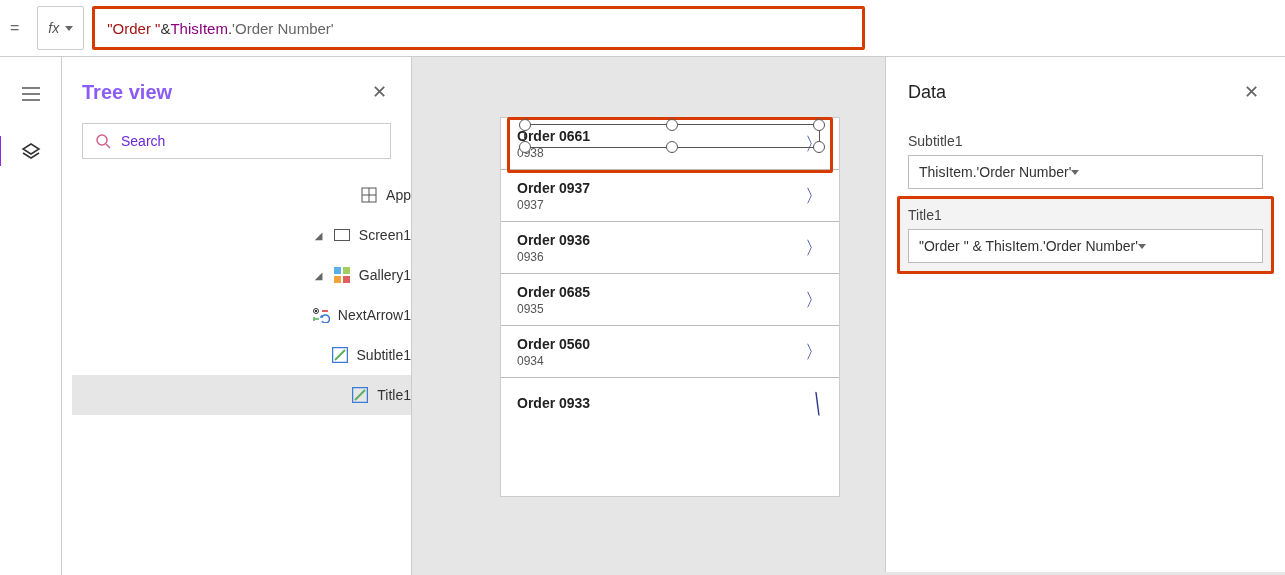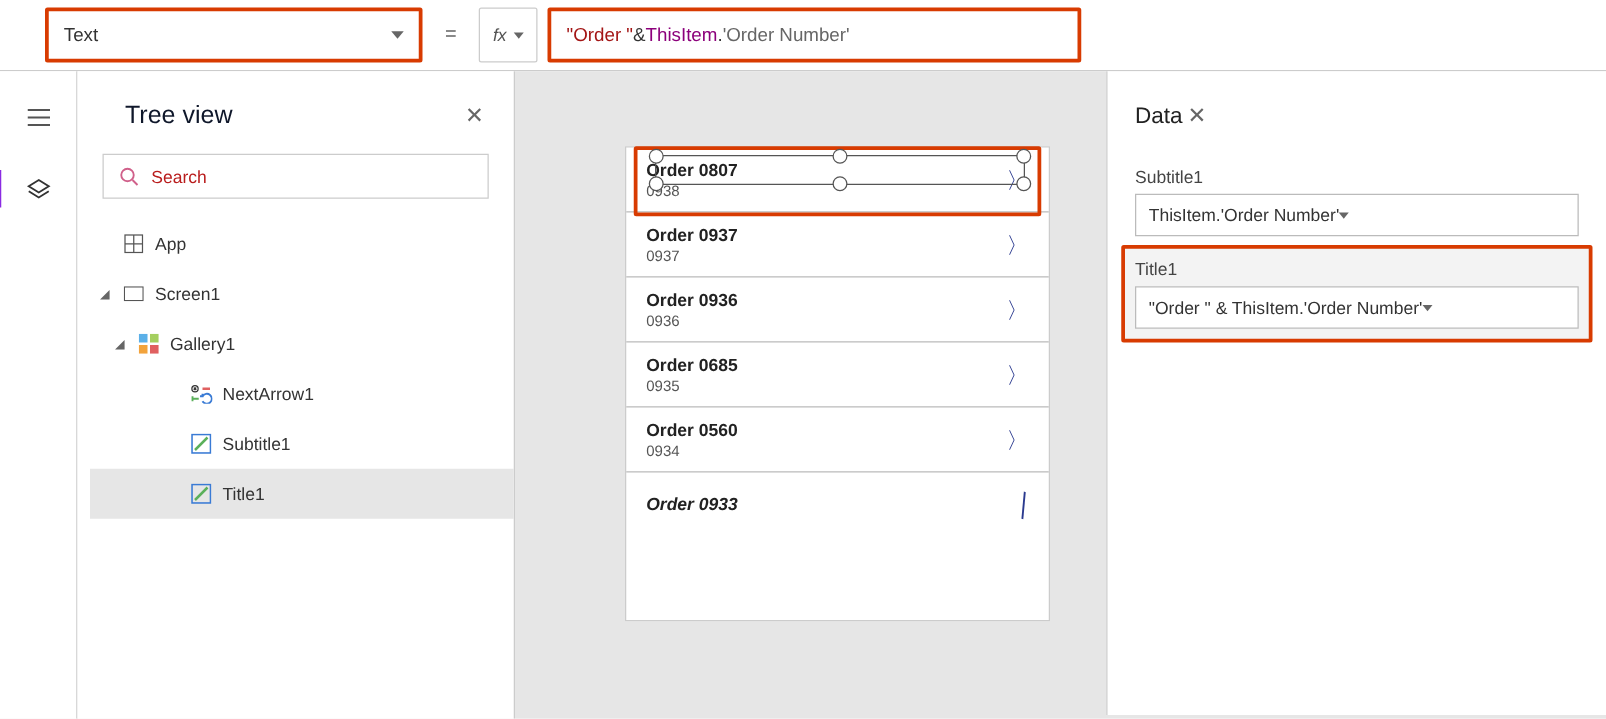--- a/index.html
+++ b/index.html
@@ -21,67 +21,63 @@
   .main { position: absolute; top: 57px; left: 0; right: 0; bottom: 0; display: flex; }
 
   
   .rail { width: 62px; border-right: 1px solid #ccc; background: #fff; padding-top: 28px; display: flex; flex-direction: column; align-items: center; gap: 36px; }
   .rail-icon { font-size: 18px; color: #555; position: relative; }
   .rail-icon.active::before { content:''; position:absolute; left:-23px; top:-6px; width:3px; height:30px; background:#8a2be2; }
 
   
   .tree-panel { width: 350px; border-right: 1px solid #ccc; background: #fff; display: flex; flex-direction: column; }
   .tree-hdr { display: flex; align-items: center; justify-content: space-between; padding: 20px 20px 16px 20px; }
-  .tree-hdr h2 { font-size: 20px; font-weight: 400; color: #0f172a; margin-left: 18px; }
+  .tree-hdr h2 { font-size: 20px; font-weight: 700; color: #8b5cf6; }
   .close-x { font-size: 18px; color: #666; cursor: pointer; padding: 4px; }
-  .search-box { margin: 0 20px 16px 20px; height: 36px; border: 1px solid #ccc; display: flex; align-items: center; padding: 0 12px; gap: 10px; color: #b91c1c; font-size: 14px; }
+  .search-box { margin: 0 20px 16px 20px; height: 36px; border: 1px solid #ccc; display: flex; align-items: center; padding: 0 12px; gap: 10px; color: #6d28d9; font-size: 14px; }
   .search-box svg { width: 16px; height: 16px; }
   .tree-list { padding: 0 0 0 10px; font-size: 14px; color: #333; }
-  .tree-item { display: flex; align-items: center; height: 40px; gap: 8px; padding-left: 8px; cursor: pointer; }
+  .tree-item { display: flex; align-items: center; height: 40px; gap: 8px; padding-left: 8px; cursor: pointer; justify-content: flex-end; }
   .tree-item.selected { background: #e6e6e6; }
   .tree-item .expander { width: 10px; color: #666; font-size: 10px; }
   .tree-item .ticon { width: 18px; height: 18px; display: inline-flex; align-items: center; justify-content: center; }
   .indent-1 { padding-left: 20px; }
   .indent-3 { padding-left: 80px; }
 
   
   .canvas { flex: 1; background: #e6e6e6; position: relative; }
   .phone { position: absolute; left: 88px; top: 60px; width: 340px; height: 380px; background: #fff; border: 1px solid #ccc; }
   .gallery-row { height: 52px; border-bottom: 1px solid #bbb; display: flex; align-items: center; justify-content: space-between; padding: 0 16px; position: relative;}
-  .gallery-row:last-child { border-bottom: none; font-style: italic; }
+  .gallery-row:last-child { border-bottom: none; }
   .gallery-row .title { font-size: 14px; font-weight: 600; color: #222; }
   .gallery-row .subtitle { font-size: 12px; color: #555; }
   .gallery-row .txt { display: flex; flex-direction: column; gap: 2px; }
   .gallery-row .arrow { color: #2b3a8f; font-size: 18px; font-weight: 300; }
   .selected-box { position: absolute; left: 6px; top: 60px; width: 326px; height: 56px; border: 3px solid #d83b01; border-radius: 2px; pointer-events: none; z-index: 5; }
   .title-select { position: absolute; left: 24px; top: 67px; width: 296px; height: 24px; border: 1px solid #555; z-index:6; pointer-events:none; }
   .handle { position: absolute; width: 12px; height: 12px; background: #fff; border: 1px solid #555; border-radius: 50%; }
 
   
   .data-panel { position: absolute; top: 57px; right: 0; width: 400px; height: 515px; background: #fff; border-left: 1px solid #ccc; padding: 20px 22px; }
-  .data-hdr { display: flex; align-items: center; margin-bottom: 26px; }
+  .data-hdr { display: flex; justify-content: space-between; align-items: center; margin-bottom: 26px; }
   .data-hdr h3 { font-size: 18px; font-weight: 400; color:#222; }
   .field-group { margin-bottom: 18px; }
   .field-label { font-size: 14px; color: #444; margin-bottom: 6px; }
   .field-dd { height: 34px; border: 1px solid #bbb; display: flex; align-items: center; padding: 0 10px; font-size: 14px; color: #333; background:#fff; }
   .field-group.highlighted { border: 3px solid #d83b01; border-radius: 2px; padding: 8px; margin: -11px -11px 0 -11px; background:#f3f3f3; }
 
   .chev-down { width:0;height:0;border-left:5px solid transparent;border-right:5px solid transparent;border-top:6px solid #666; }
   .chev-down-sm { width:0;height:0;border-left:4px solid transparent;border-right:4px solid transparent;border-top:5px solid #666; display:inline-block; }
 
   svg { flex: none; }
 </style>
 </head>
 <body>
 
 <div class="formula-bar">
-  <div class="property-dd">
-    <span>Text</span>
-    <span class="chev-down"></span>
-  </div>
   <span class="equals">=</span>
   <div class="fx-btn">
     <span class="fx">fx</span>
     <span class="chev-down-sm"></span>
   </div>
   <div class="formula-cell">
     <span class="tok-str">"Order "</span>
     <span class="tok-op"> &amp; </span>
     <span class="tok-var">ThisItem</span>
     <span class="tok-op">.</span>
@@ -184,21 +180,21 @@
         </span>
         <span>Title1</span>
       </div>
     </div>
   </div>
 
   <div class="canvas">
     <div class="phone">
       <div class="gallery-row">
         <div class="txt">
-          <div class="title">Order 0807</div>
+          <div class="title">Order 0661</div>
           <div class="subtitle">0938</div>
         </div>
         <div class="arrow">〉</div>
       </div>
       <div class="gallery-row">
         <div class="txt">
           <div class="title">Order 0937</div>
           <div class="subtitle">0937</div>
         </div>
         <div class="arrow">〉</div>

